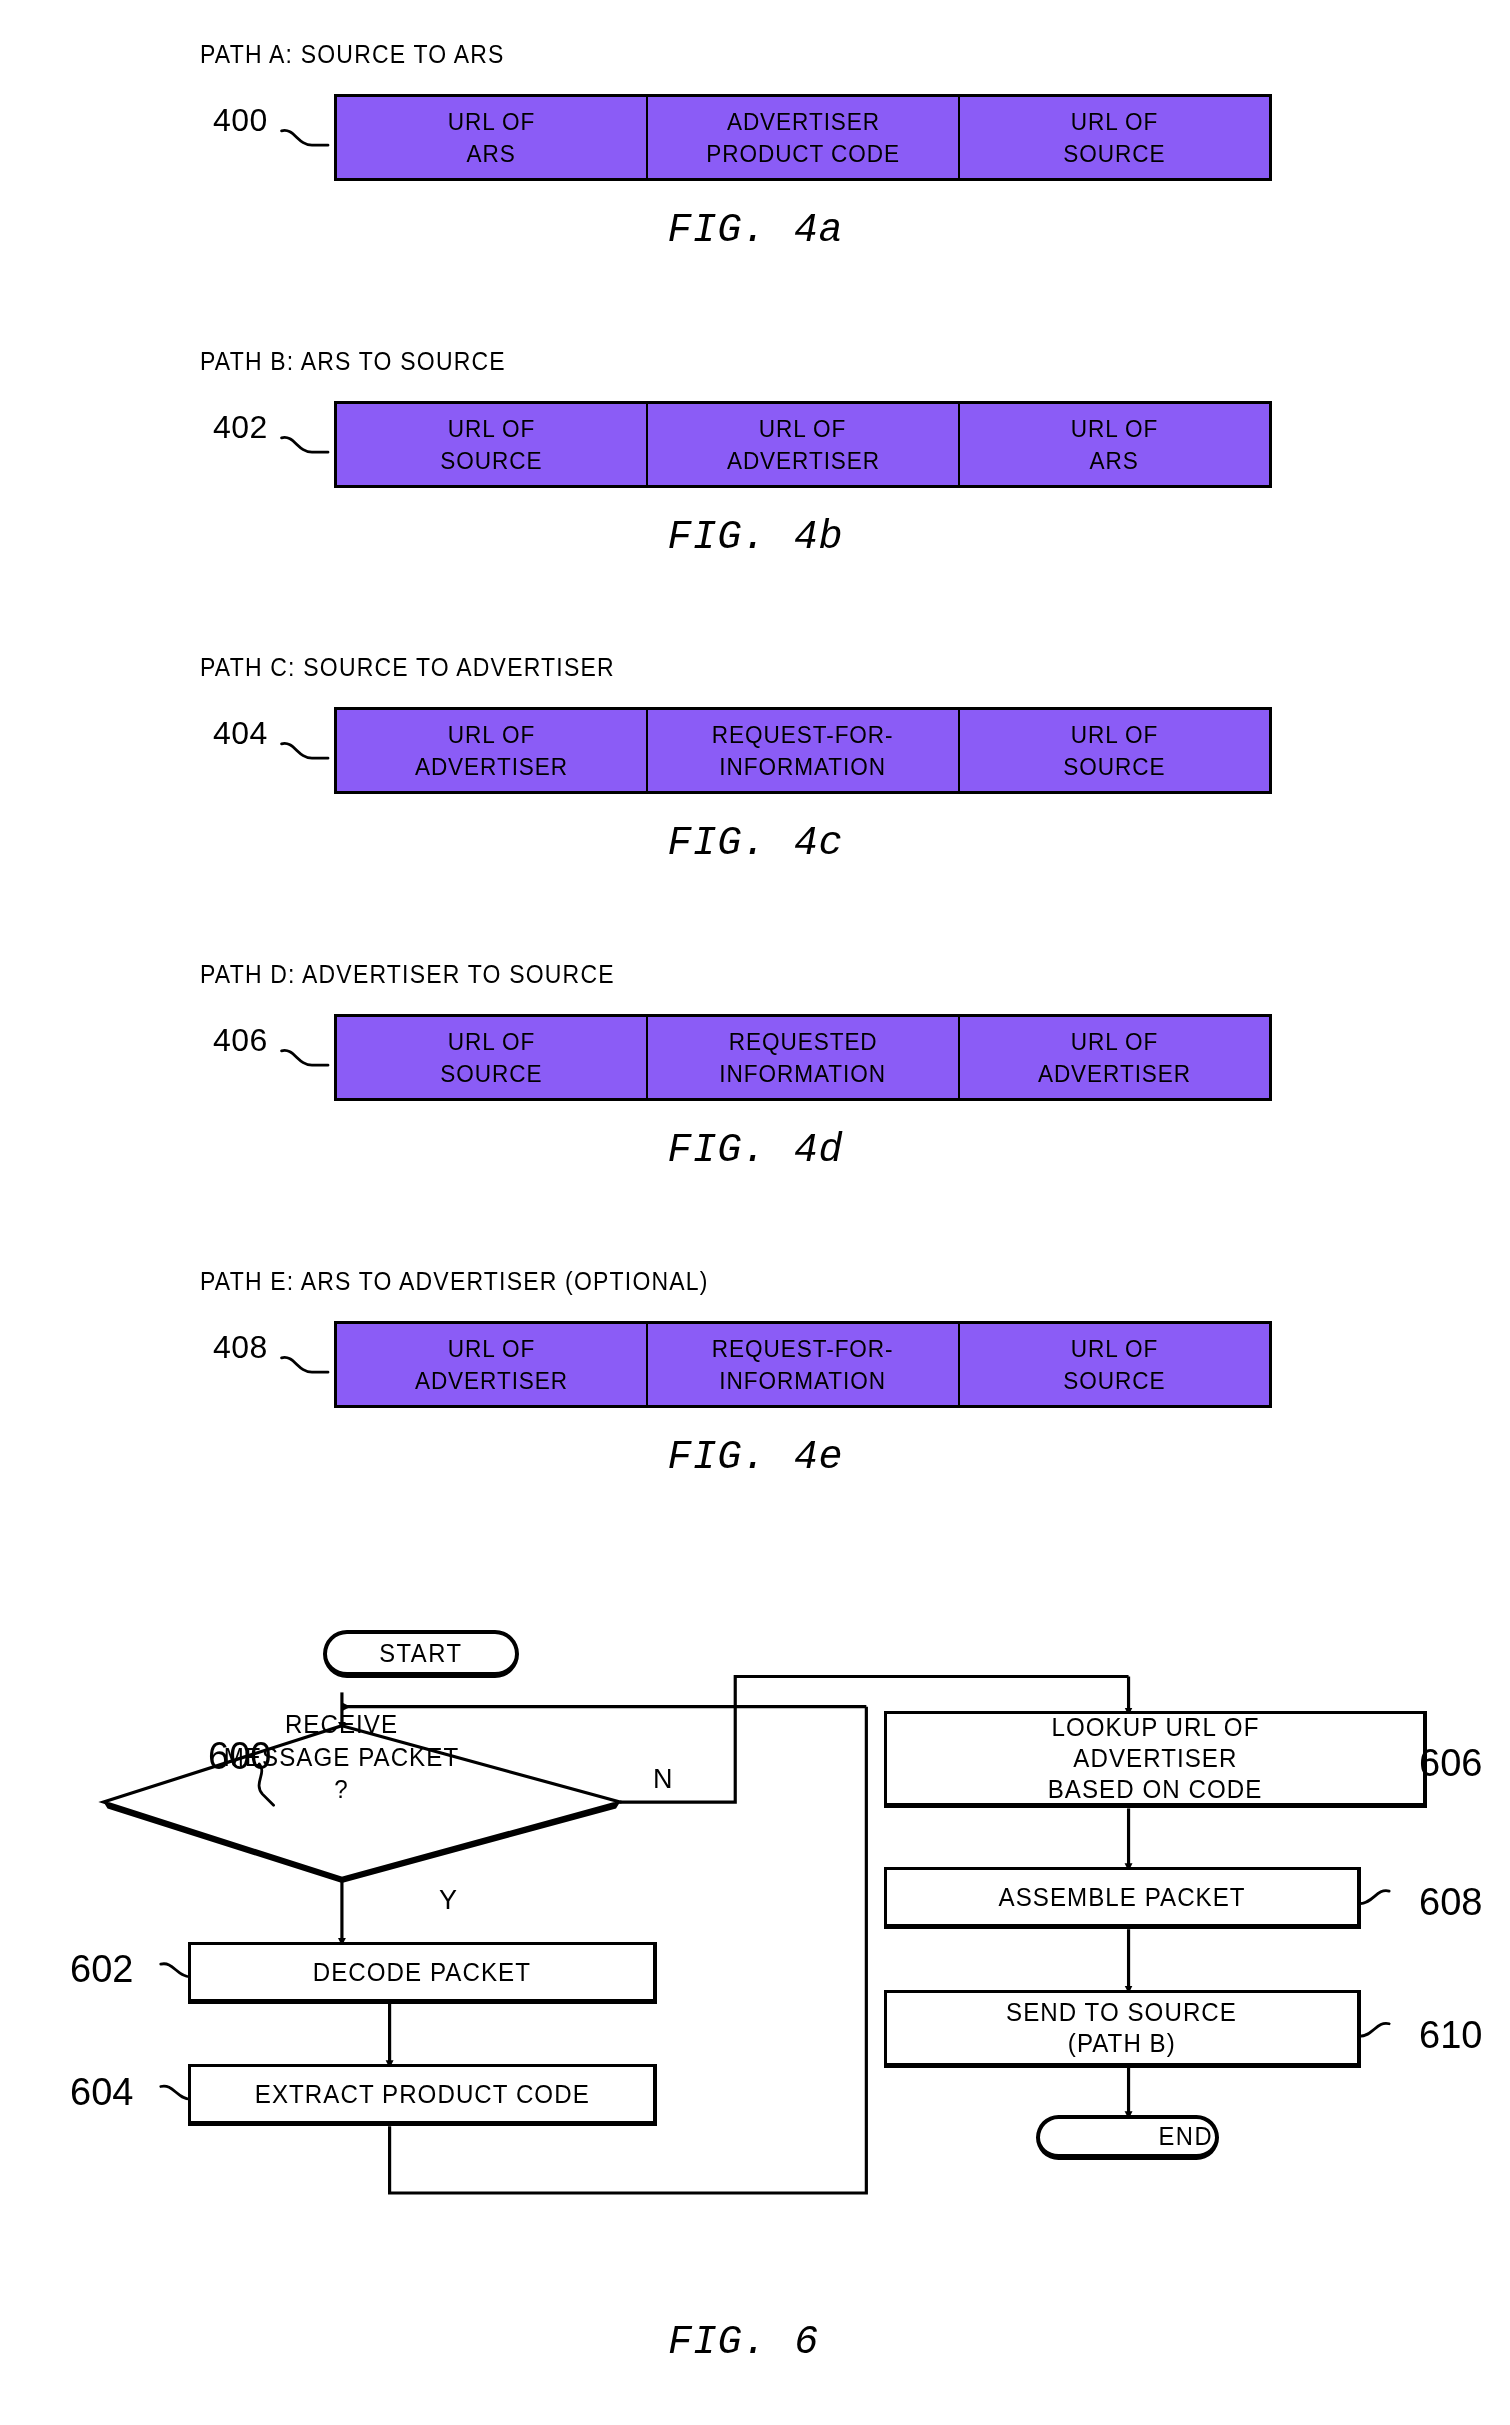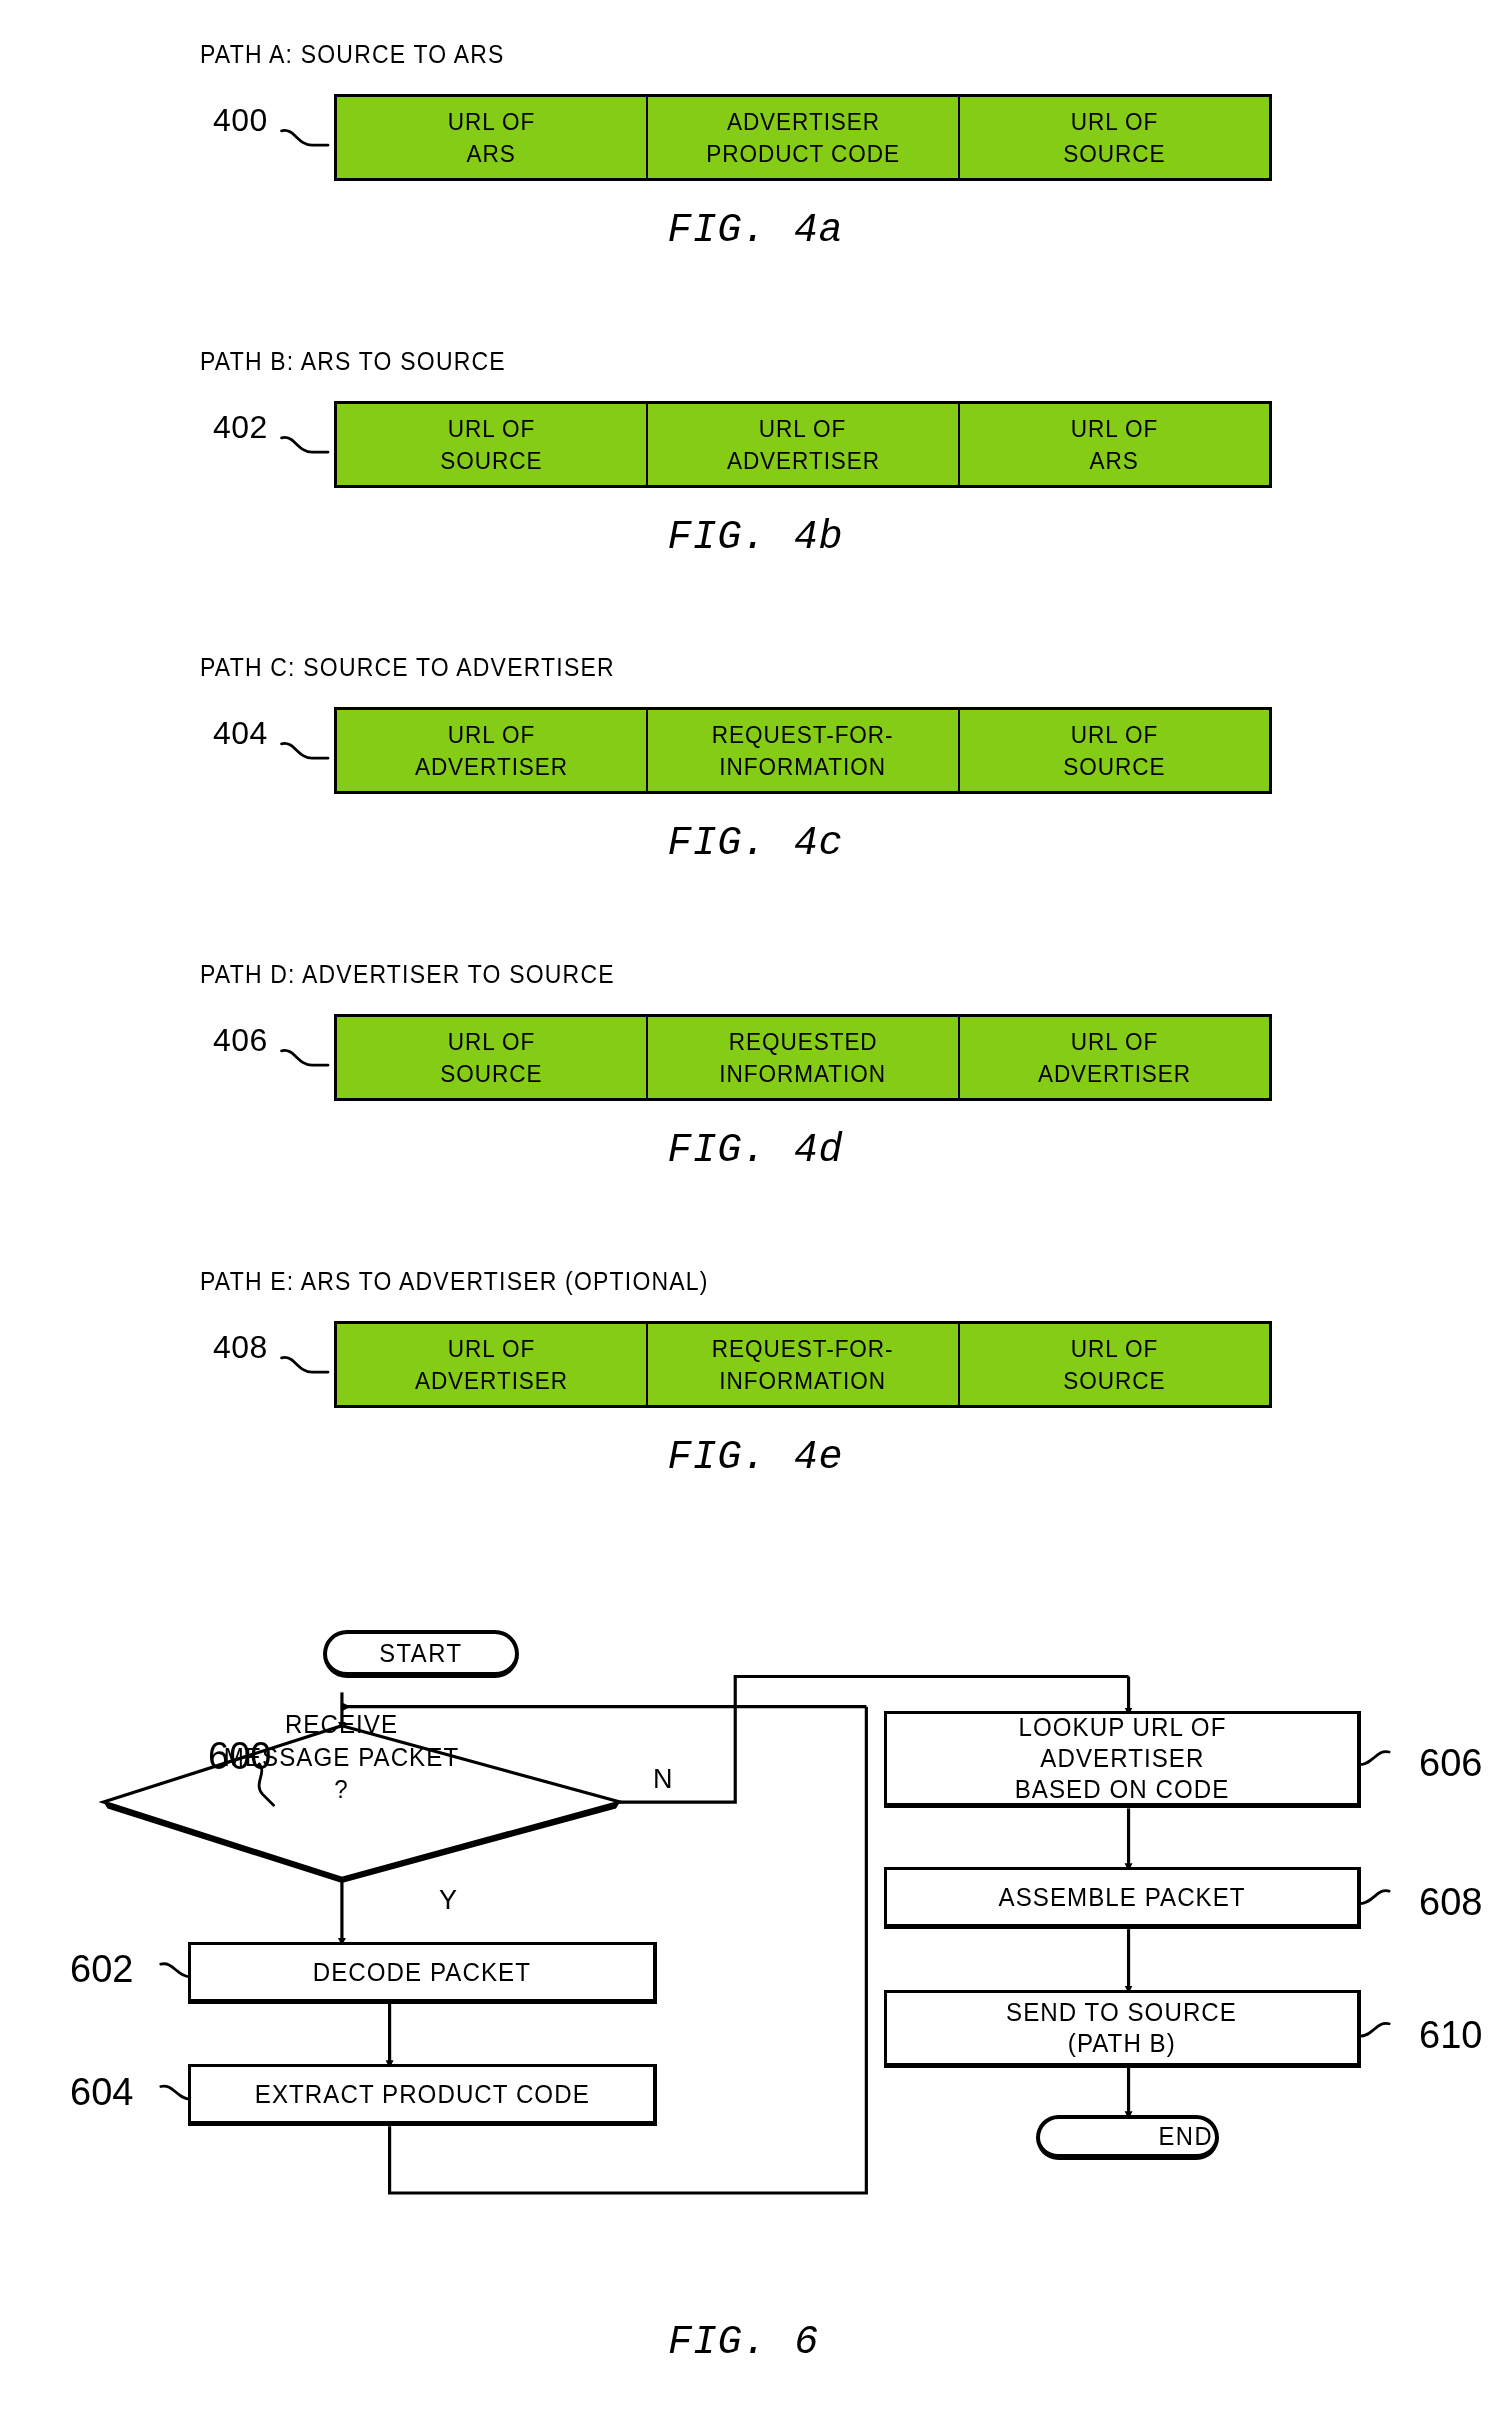--- a/index.html
+++ b/index.html
@@ -48,21 +48,21 @@
     pointer-events: none;
   }
   .packet {
     position: absolute;
     left: 334px;
     width: 938px;
     height: 87px;
     border: 3.2px solid #000;
     box-sizing: border-box;
     display: flex;
-    background: #84cc16;
+    background: #8b5cf6;
   }
   .packet .cell {
     flex: 1 1 0;
     display: flex;
     flex-direction: column;
     align-items: center;
     justify-content: center;
     border-right: 2.4px solid #000;
     box-sizing: border-box;
     padding: 0 3.2px;
@@ -343,21 +343,21 @@
   <div class="fc-node fc-process" style="left:188px; top:337px; width:469px; height:62px;">
     <div class="line">DECODE PACKET</div>
   </div>
   <div class="fc-ref" style="left:70px; top:343px;">602</div>
 
   <div class="fc-node fc-process" style="left:188px; top:459px; width:469px; height:62px;">
     <div class="line">EXTRACT PRODUCT CODE</div>
   </div>
   <div class="fc-ref" style="left:70px; top:466px;">604</div>
 
-  <div class="fc-node fc-process" style="left:884px; top:106px; width:477px; height:97px;">
+  <div class="fc-node fc-process" style="left:884px; top:106px; width:543px; height:97px;">
     <div class="line">LOOKUP URL OF</div>
     <div class="line">ADVERTISER</div>
     <div class="line">BASED ON CODE</div>
   </div>
   <div class="fc-ref" style="left:1419px; top:137px;">606</div>
 
   <div class="fc-node fc-process" style="left:884px; top:262px; width:477px; height:62px;">
     <div class="line">ASSEMBLE PACKET</div>
   </div>
   <div class="fc-ref" style="left:1419px; top:276px;">608</div>

